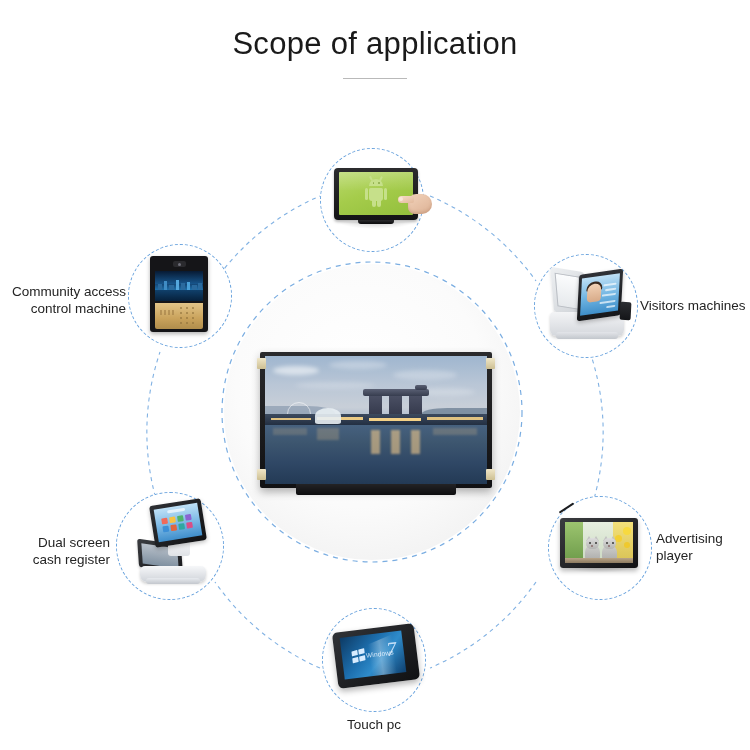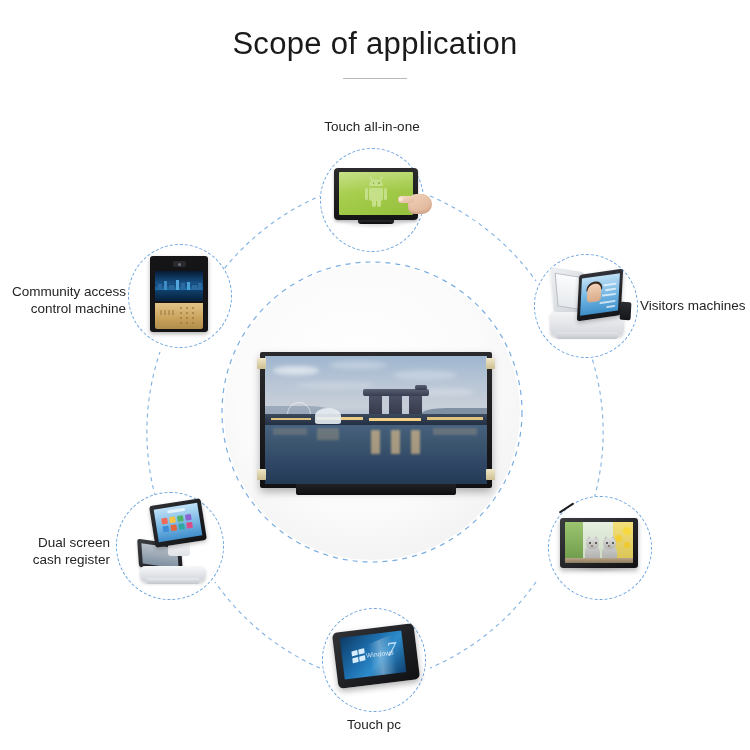--- a/index.html
+++ b/index.html
@@ -420,21 +420,20 @@
       </div>
       <div class="hand">
         <div class="palm"></div>
           <div class="finger"></div>
           <div class="nail"></div>
       </div>
       <div class="dev aio-foot"></div>
       <div class="dev aio-glow"></div>
     </div>
   </div>
-  <div class="label c" style="left:282px;top:118px;width:180px;">Touch all-in-one</div>
 
   <div class="node" style="left:534px;top:254px;width:104px;height:104px;">
     <div class="bubble"></div>
     <div class="art">
       <div class="dev vk-rear"></div>
       <div class="dev vk-rear-s"></div>
       <div class="dev vk-base"></div>
       <div class="dev vk-front"></div>
       <div class="dev vk-front-s">
         <div class="vk-hair"></div>
@@ -480,20 +479,22 @@
             <div class="hd"></div>
             <div class="ey l"></div>
             <div class="ey r"></div>
             <div class="ns"></div>
           </div>
         <div style="position:absolute;left:0;bottom:0;width:100%;height:5px;background:linear-gradient(#b9a487,#8c7a60);"></div>
       </div>
       <div class="dev adv-glow"></div>
     </div>
   </div>
+  <div class="label l" style="left:656px;top:530px;width:94px;">Advertising
+player</div>
 
   <div class="node" style="left:322px;top:608px;width:104px;height:104px;">
     <div class="bubble"></div>
     <div class="art">
       <div class="dev tab-body"></div>
       <div class="dev tab-screen">
         <div class="tab-swoosh"></div>
         <div class="win-logo">
           <i></i>
             <i></i>

